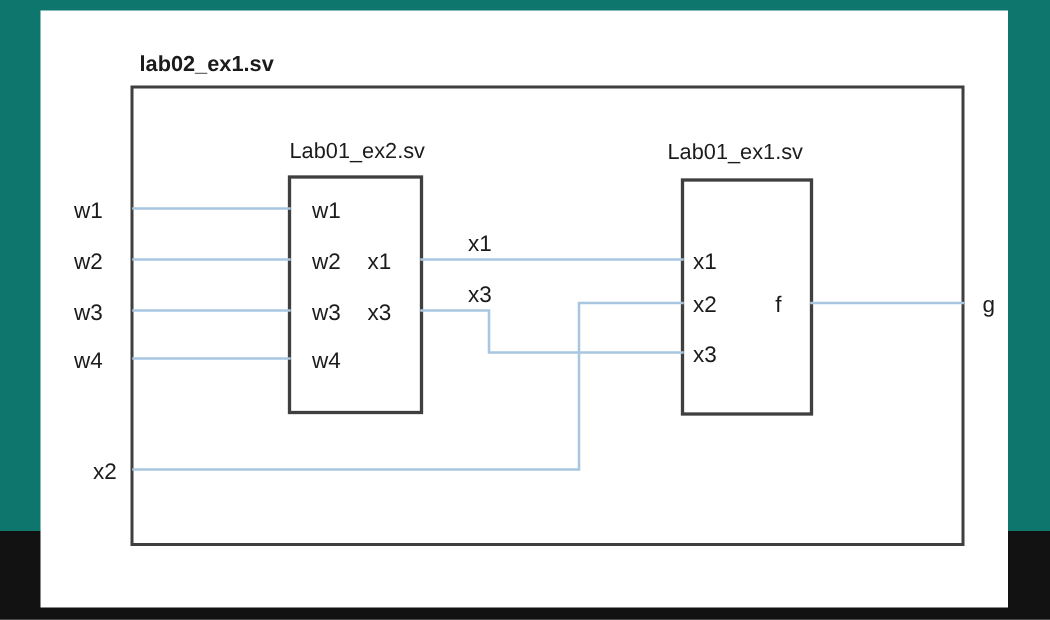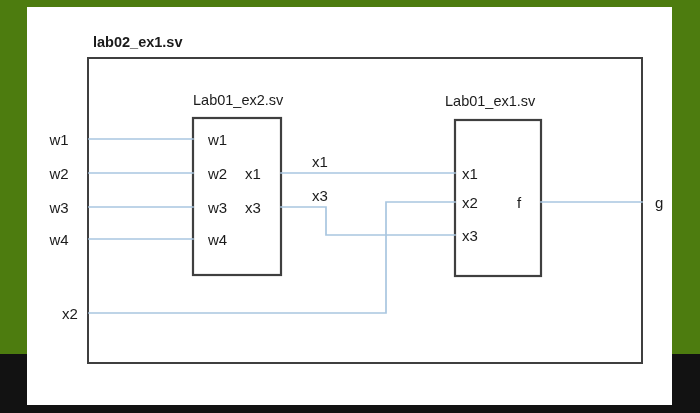--- a/index.html
+++ b/index.html
@@ -11,21 +11,21 @@
   body {
     width: 700px;
     height: 413px;
     overflow: hidden;
     font-family: "Liberation Sans", sans-serif;
   }
   #screen {
     position: relative;
     width: 700px;
     height: 354px;
-    background: #4d7c0f;
+    background: #0f766e;
   }
   
   #canvas {
     position: absolute;
     left: 27px;
     top: 7px;
     width: 645px;
     height: 398px;
     background: #ffffff;
   }

